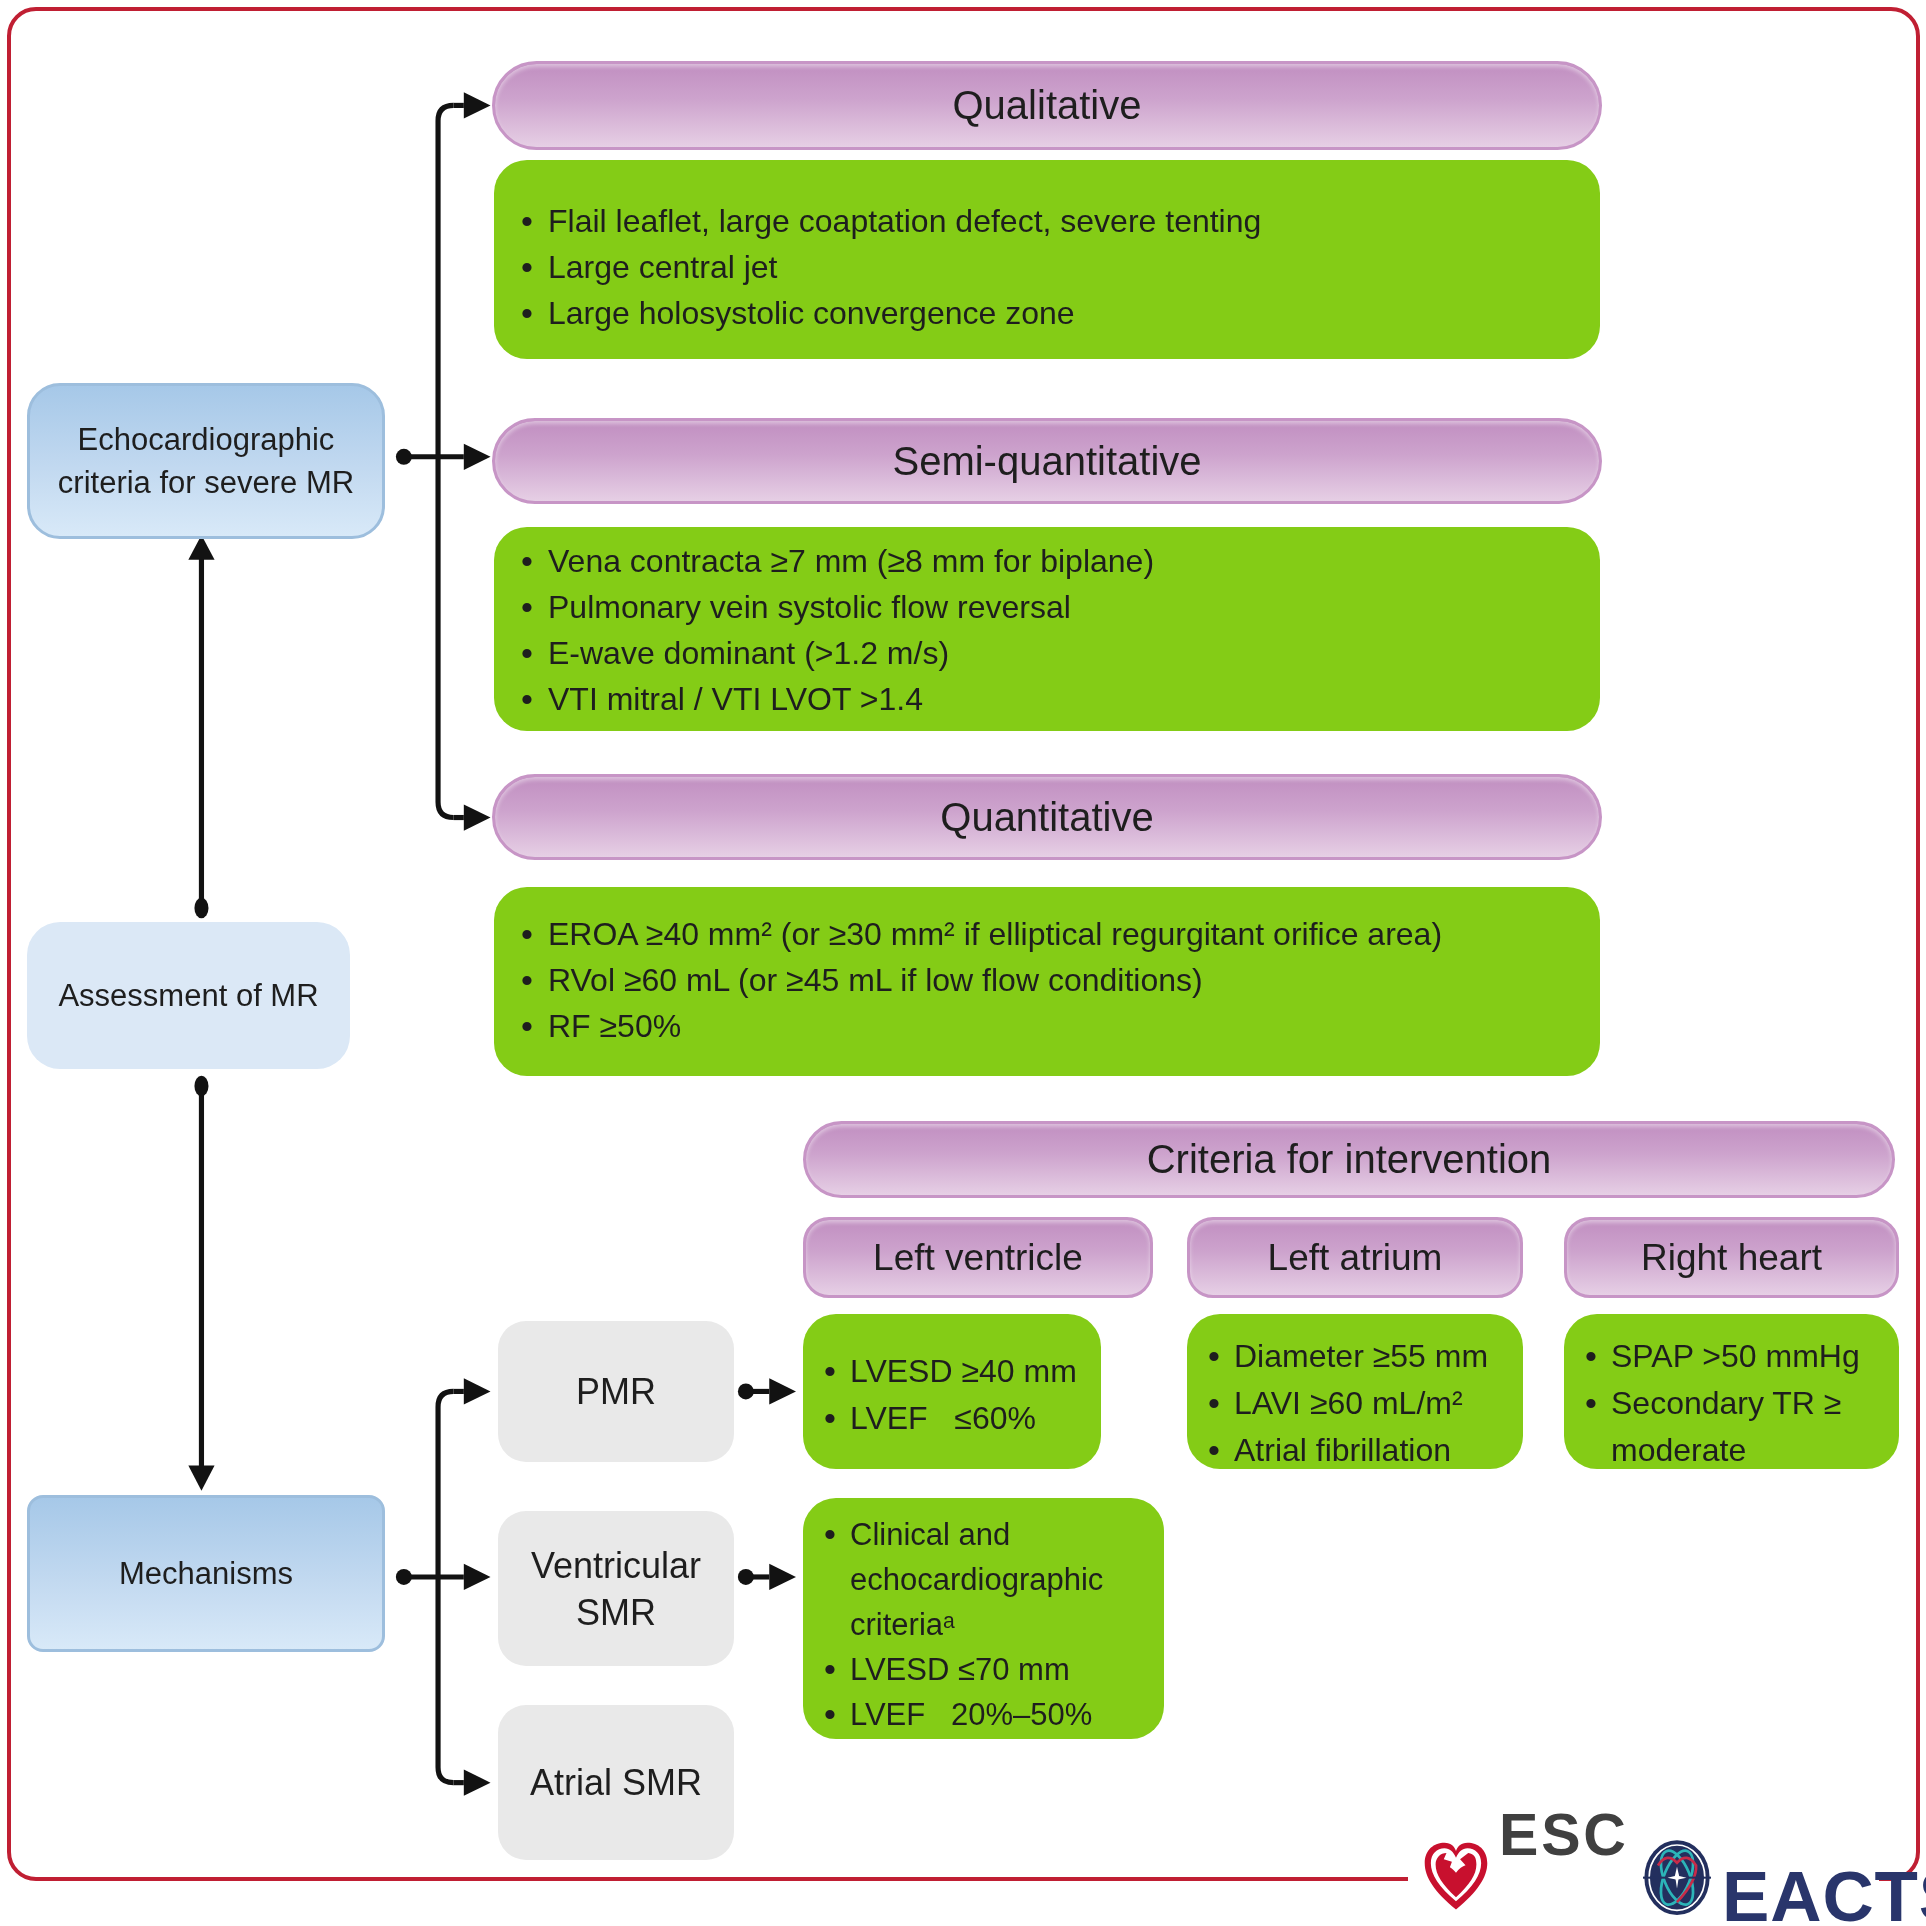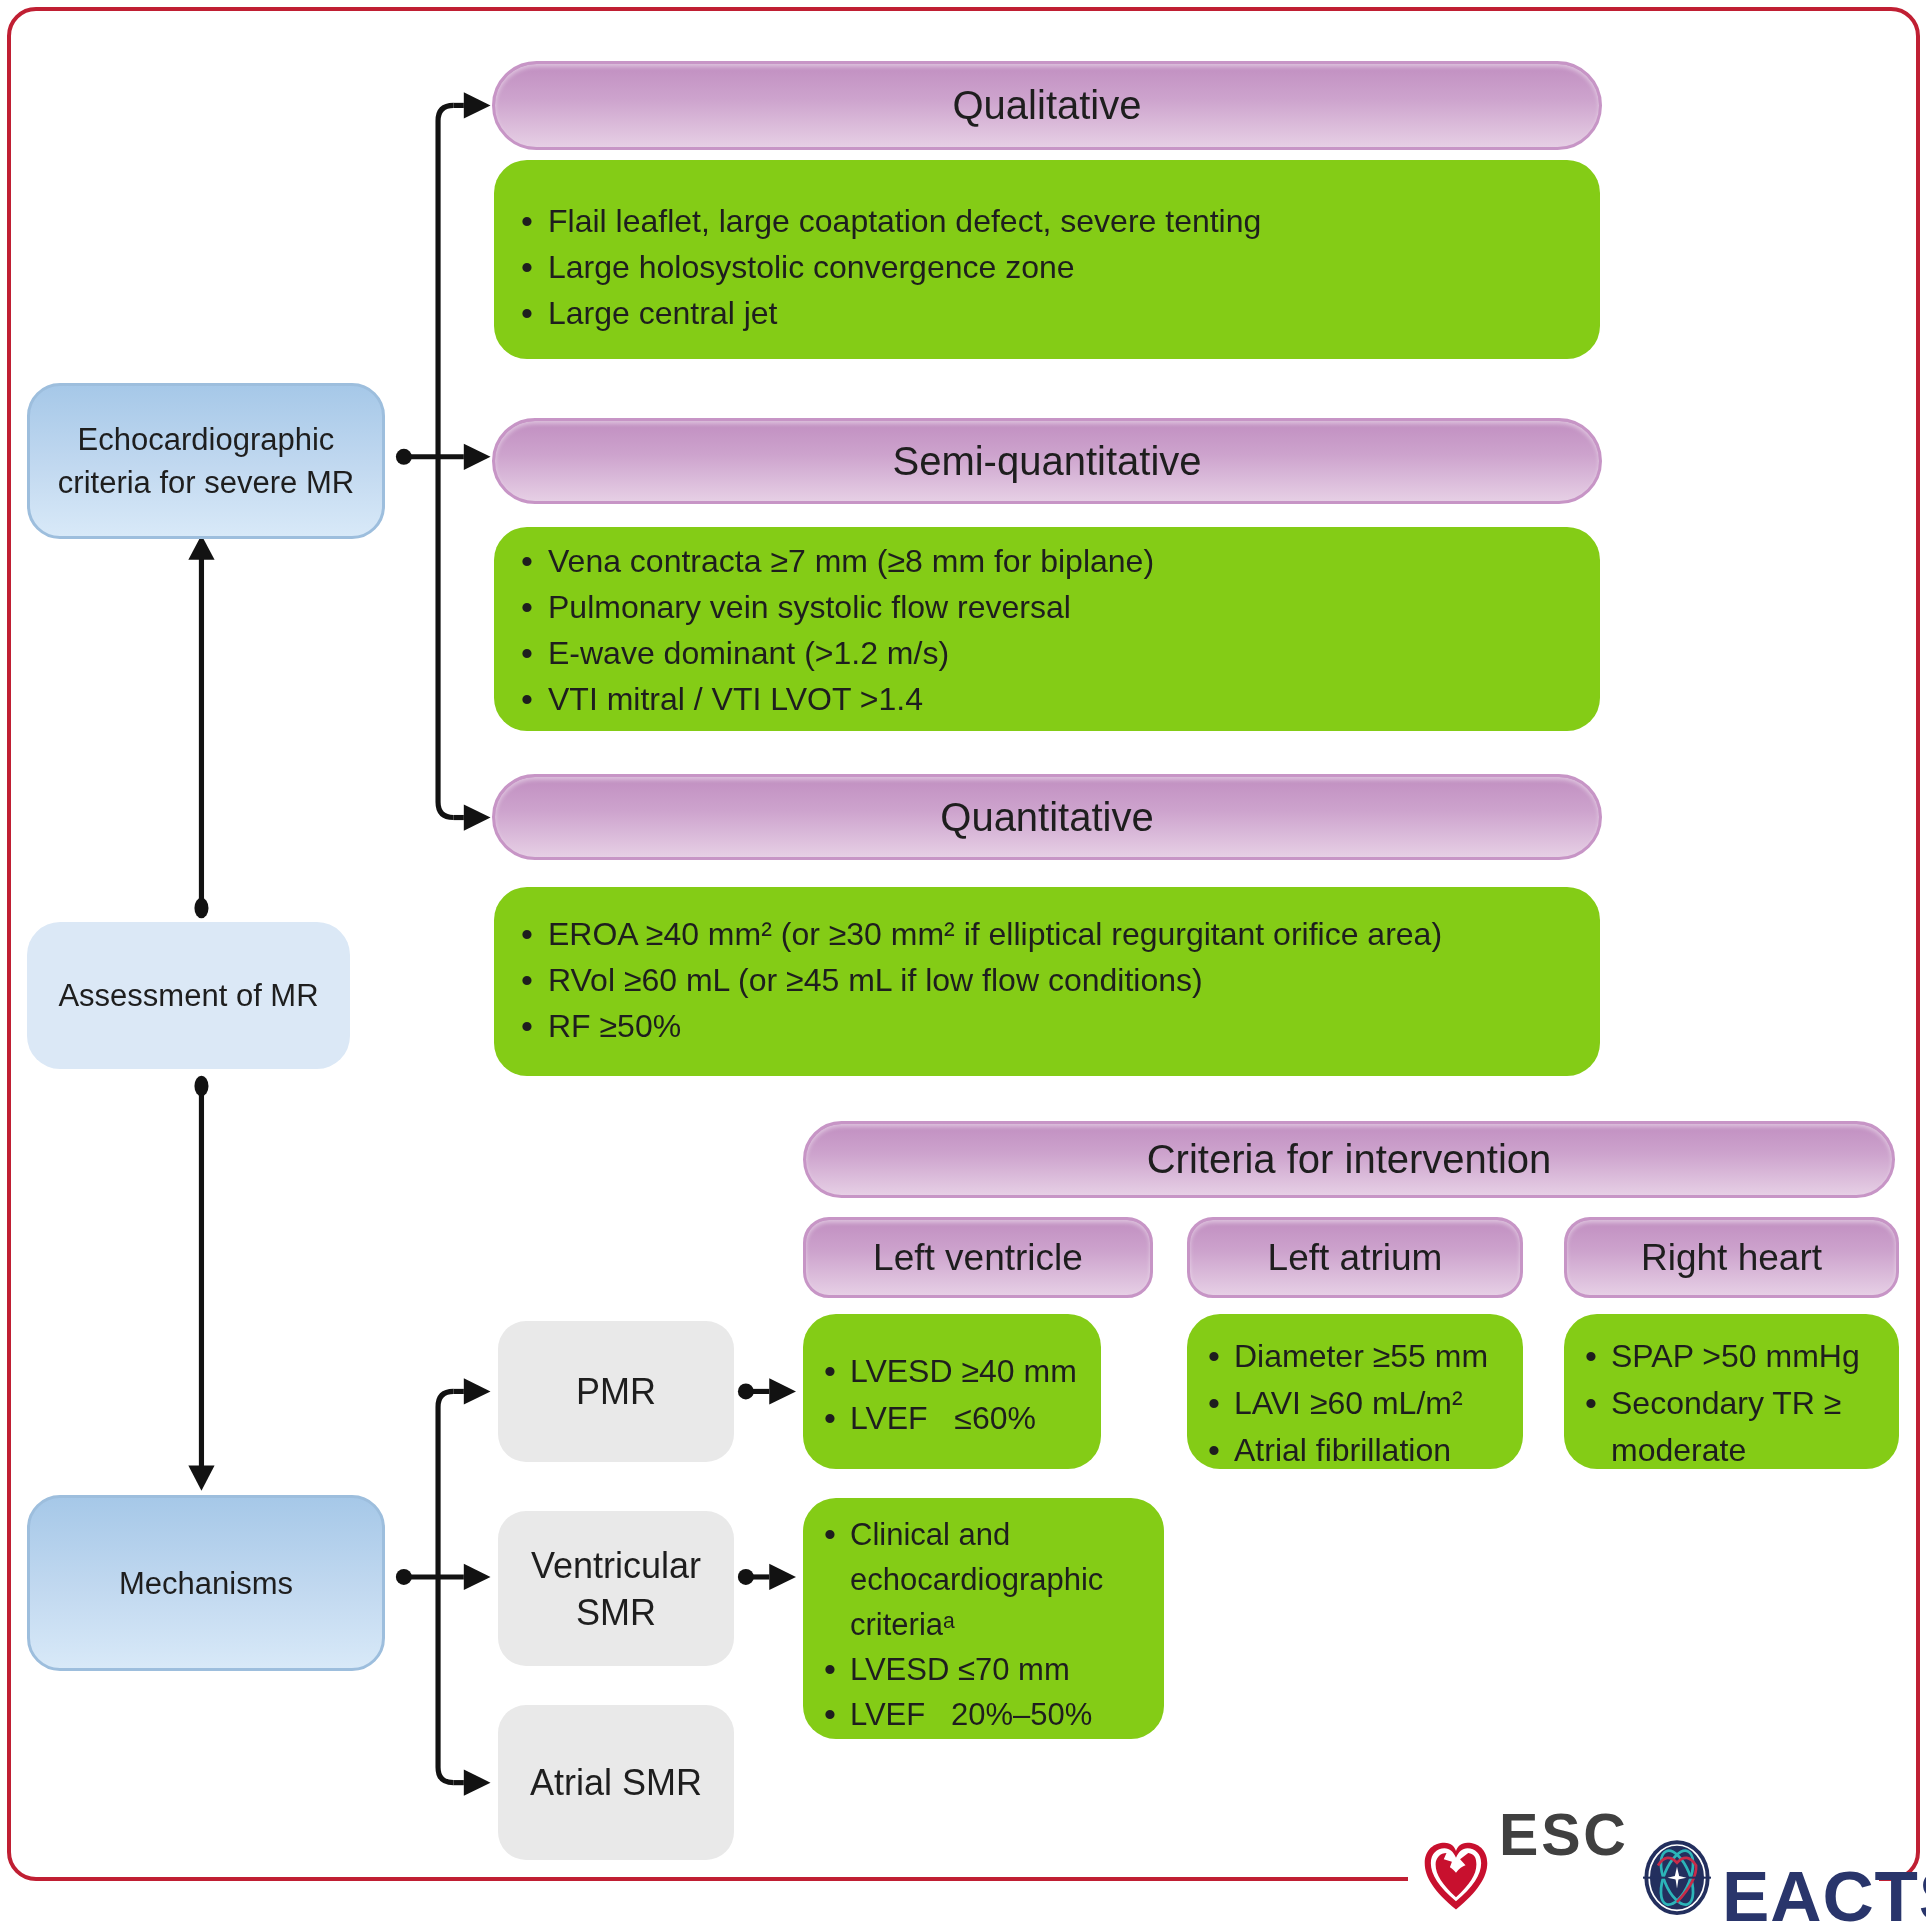--- a/index.html
+++ b/index.html
@@ -91,29 +91,29 @@
       <polygon points="990,3777 1047,3805 990,3833"></polygon>
       <circle cx="1592" cy="2970" r="17"></circle>
       <polygon points="1642,2942 1699,2970 1642,2998"></polygon>
       <circle cx="1592" cy="3366" r="17"></circle>
       <polygon points="1642,3338 1699,3366 1642,3394"></polygon>
     </g>
   </svg>
 
   <div class="blue-box" style="left:27px;top:383px;width:358px;height:156px;">Echocardiographic criteria for severe MR</div>
   <div class="blue-box flat" style="left:27px;top:922px;width:323px;height:147px;">Assessment of MR</div>
-  <div class="blue-box" style="left:27px;top:1495px;width:358px;height:176px;">Mechanisms</div>
+  <div class="blue-box" style="left:27px;top:1495px;width:358px;height:157px;border-radius:16px;">Mechanisms</div>
 
   <div class="pink-header" style="left:492px;top:61px;width:1110px;height:89px;">Qualitative</div>
   <div class="gray-box g1" style="left:494px;top:160px;width:1106px;height:199px;">
     <div class="list-wrap">
         <ul>
       <li>Flail leaflet, large coaptation defect, severe tenting</li>
+      <li>Large central jet</li>
       <li>Large holosystolic convergence zone</li>
-      <li>Large central jet</li>
     </ul>
       </div>
   </div>
 
   <div class="pink-header" style="left:492px;top:418px;width:1110px;height:86px;">Semi-quantitative</div>
   <div class="gray-box g2" style="left:494px;top:527px;width:1106px;height:204px;">
     <div class="list-wrap">
         <ul>
       <li>Vena contracta ≥7 mm (≥8 mm for biplane)</li>
       <li>Pulmonary vein systolic flow reversal</li>

